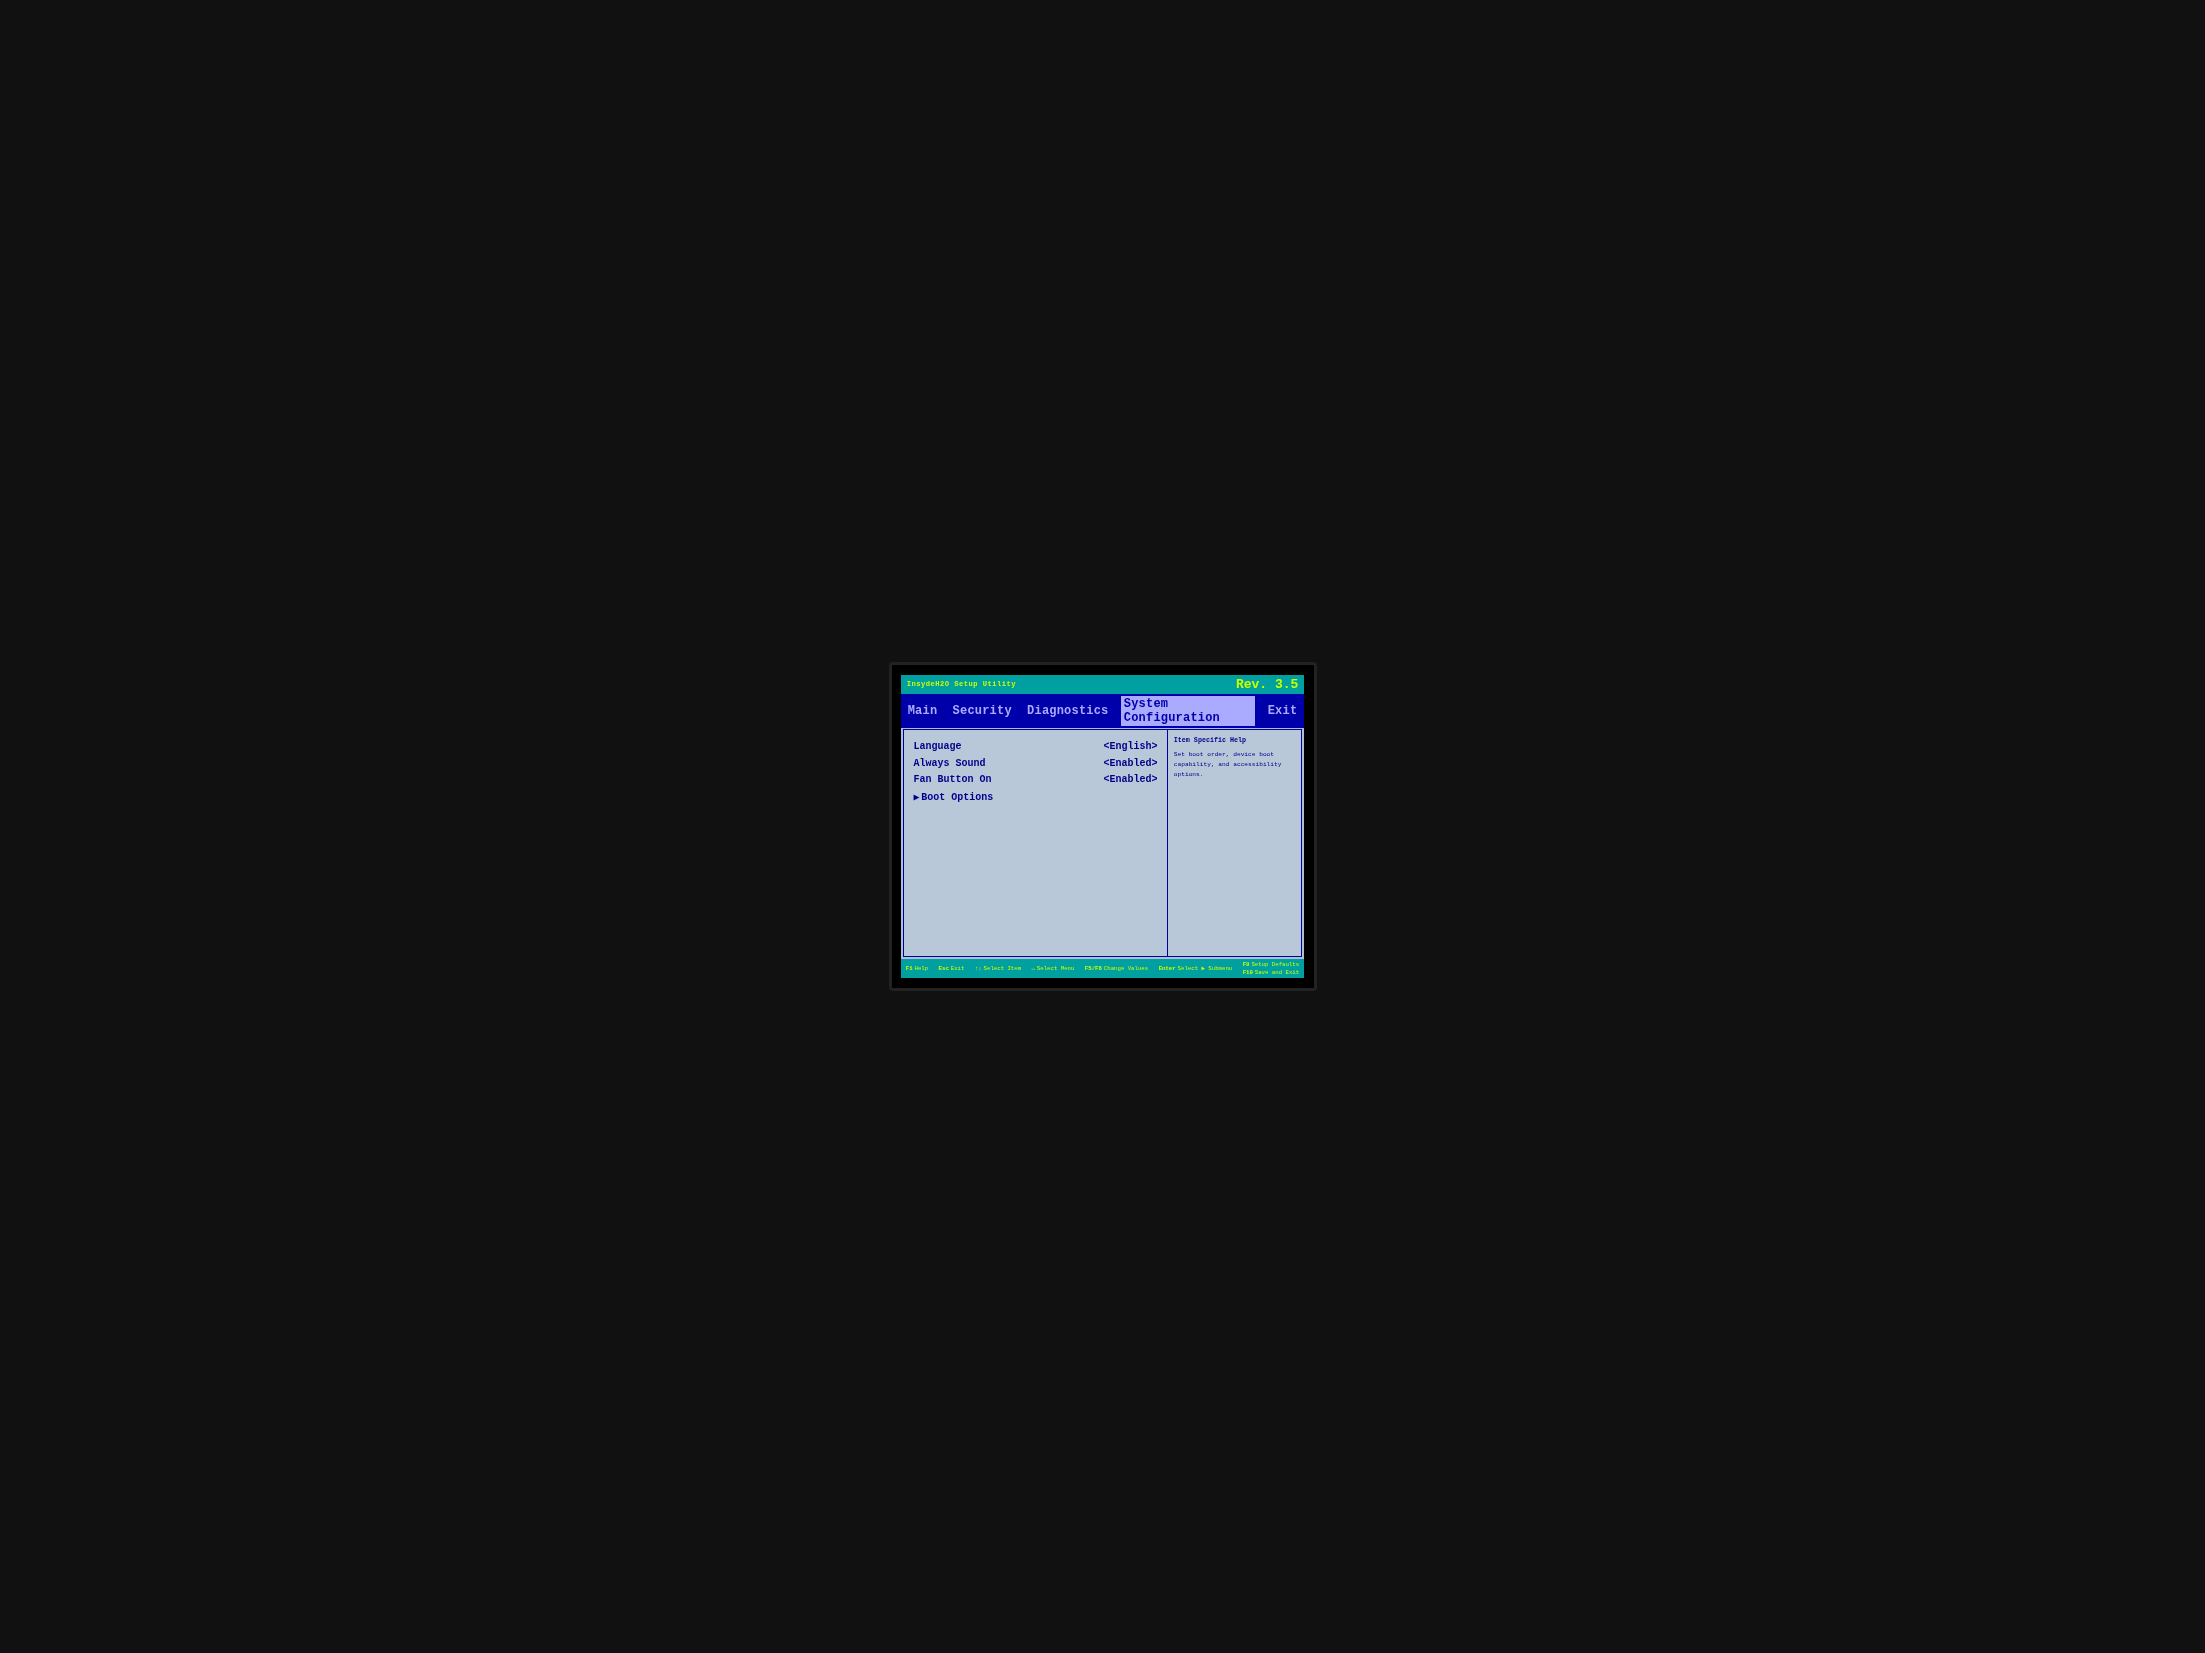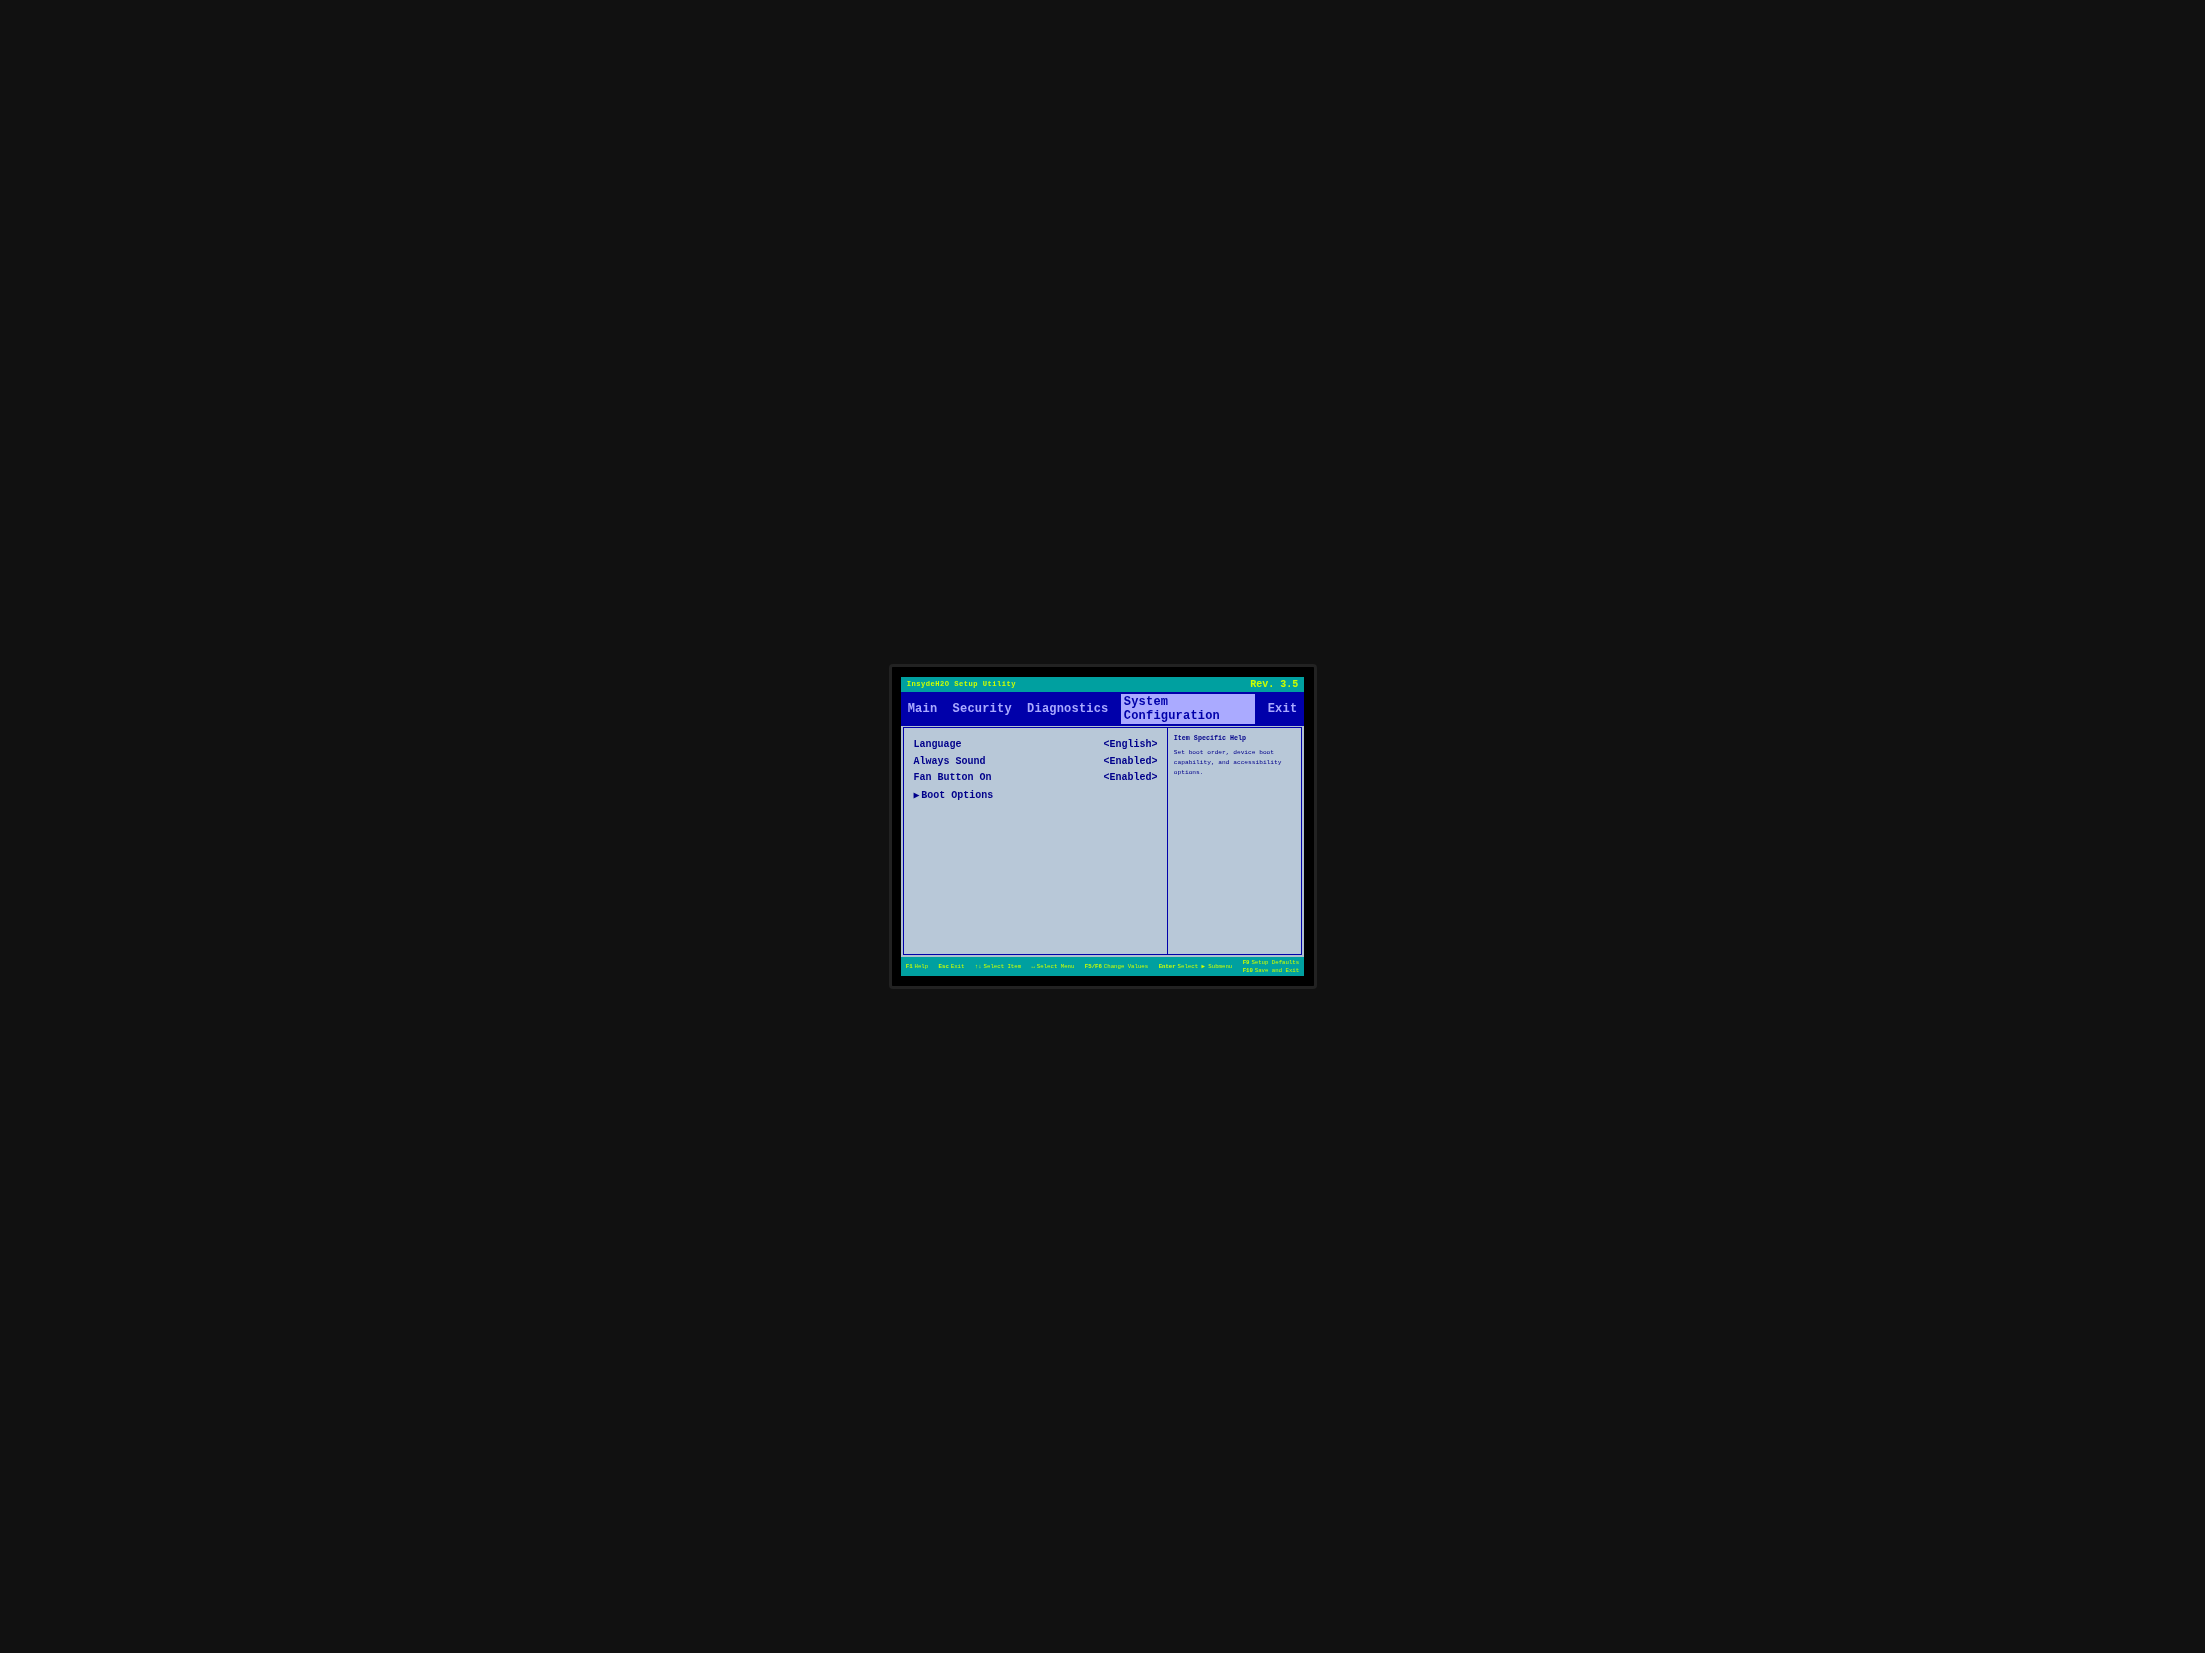--- a/index.html
+++ b/index.html
@@ -41,21 +41,21 @@
 
     .title-bar .title {
       color: #ccff00;
       font-size: 7.1px;
       font-weight: bold;
       letter-spacing: 0.5px;
     }
 
     .title-bar .rev {
       color: #ccff00;
-      font-size: 10px;
+      font-size: 13px;
       font-weight: bold;
     }
 
     
     .nav-bar {
       background-color: #0000aa;
       display: flex;
       align-items: center;
       padding: 1.9px 3.8px;
       gap: 9.5px;

